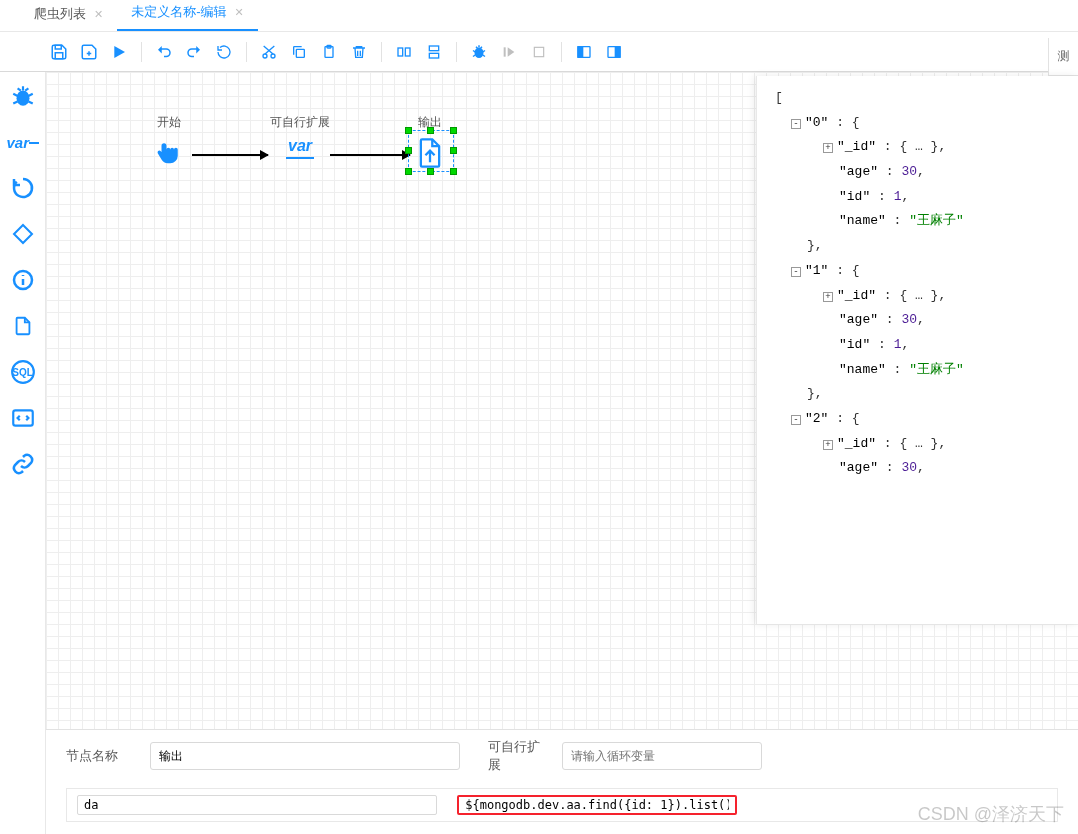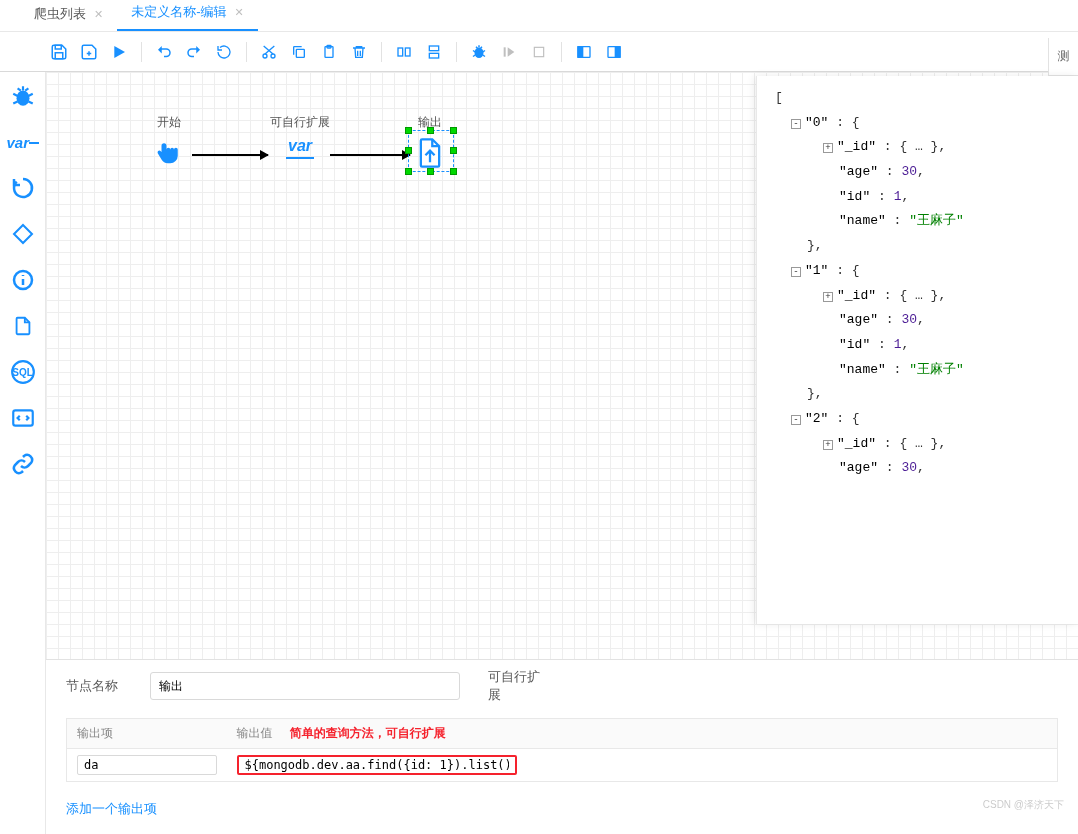--- a/index.html
+++ b/index.html
@@ -63,21 +63,21 @@
 .tree .num { color: #4c1d95; }
 .tree .str { color: #008000; }
 .tree .tgl { display: inline-block; width: 10px; height: 10px; border: 1px solid #999; font-size: 9px; line-height: 8px; text-align: center; margin-right: 4px; cursor: pointer; background: #fff; }
 
 
 .right-stub { position: absolute; right: 0; top: 38px; width: 30px; height: 38px; border-left: 1px solid #e2e2e2; border-bottom: 1px solid #e2e2e2; display: flex; align-items: center; justify-content: center; background: #fff; z-index: 5; font-size: 12px; color: #666;}
 .right-stub2 { position: absolute; right: 0; top: 76px; width: 30px; border-left: 1px solid #e2e2e2; background: #fff; z-index: 5; }
 .right-stub2 .h { padding: 4px; font-size: 11px; color: #666; border-bottom: 1px solid #e2e2e2; text-align: center; background:#fafafa; }
 .right-stub2 .c { padding: 4px; font-size: 11px; color: #333; text-align: center; }
 
-.watermark { position: absolute; right: 14px; bottom: 22px; color: rgba(0,0,0,0.22); font-size: 10px; z-index: 100; }
+.watermark { position: absolute; right: 14px; bottom: 8px; color: rgba(0,0,0,0.22); font-size: 18px; z-index: 100; }
 </style>
 </head>
 <body>
 
 <div class="root">
 
   <div class="tabs">
     <div class="tab">
       <span>爬虫列表</span>
       <span class="x">✕</span>
@@ -290,42 +290,35 @@
           </div>
         </div>
 
       </div>
 
       <div class="bottom">
         <div class="form-row">
           <label>节点名称</label>
           <input type="text" style="width: 310px;" value="输出">
           <label style="width:60px;margin-left:14px">可自行扩展</label>
+          <input type="text" style="width: 200px;" placeholder="请输入循环变量">
         </div>
 
 
         <div>
           <table class="out-tbl" style="width:100%;border-collapse:collapse">
             <tbody>
-                <tr>
-              <th style="width:160px">输出项</th>
-              <th>
-                <span>输出值</span>
-                <span class="red-note">简单的查询方法，可自行扩展</span>
-              </th>
-            </tr>
             <tr>
               <td><input type="text" value="da" style=""></td>
               <td><input type="text" class="redbox" style="width: 280px;" value="${mongodb.dev.aa.find({id: 1}).list()}"></td>
             </tr>
           </tbody>
             </table>
         </div>
 
-        <div class="add-link">添加一个输出项</div>
       </div>
     </div>
 
   </div>
 </div>
 
 <div class="right-stub">
     <span>测</span>
   </div>
 <div class="right-stub2">

